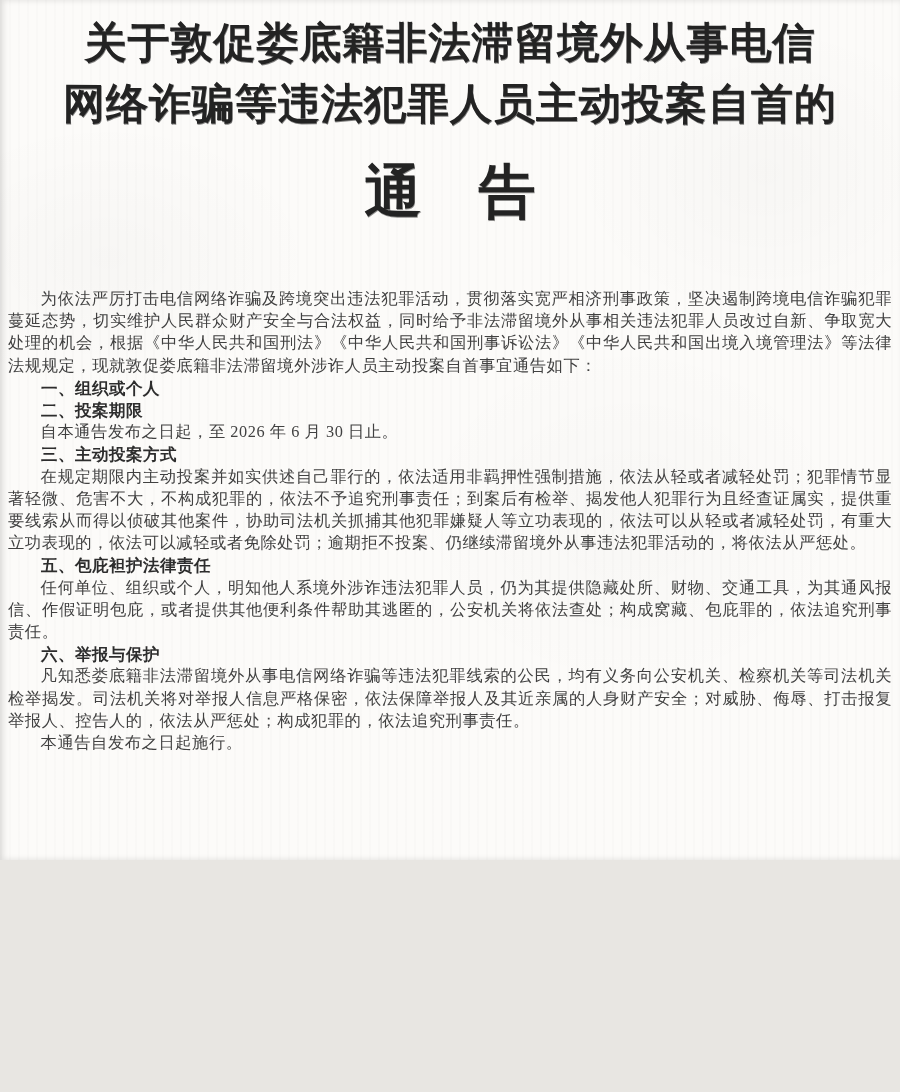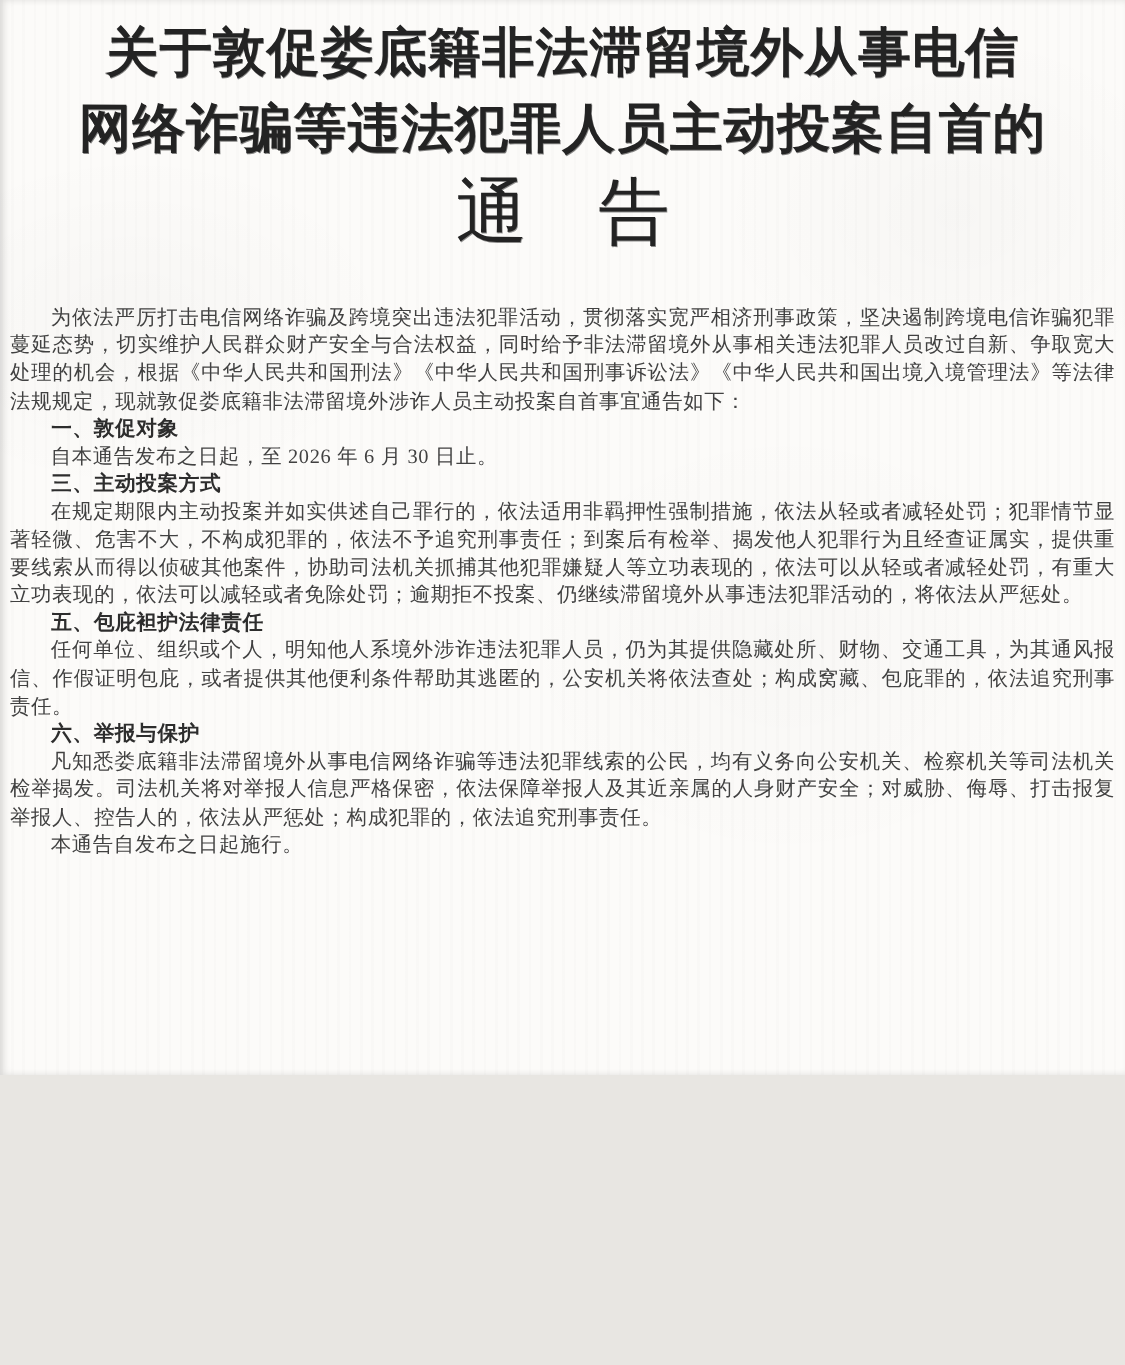--- a/index.html
+++ b/index.html
@@ -18,25 +18,25 @@
     color:#3d3d3d;
     box-shadow:inset 3px 0 6px rgba(0,0,0,0.12);
   }
   .title-block{padding-top:13px;text-align:center;color:#232323;}
   .title-line{
     font-size:42px;line-height:61px;font-weight:900;
     letter-spacing:1px;white-space:nowrap;
     text-shadow:0.5px 0.5px 0 rgba(30,30,30,0.55);
   }
   .title-big{
-    margin-top:4px;font-size:57px;line-height:64px;font-weight:400;
+    margin-top:25px;font-size:57px;line-height:64px;font-weight:700;
     text-shadow:0.6px 0.6px 0 rgba(30,30,30,0.5);
   }
   .body-text{
-    margin-top:40px;
+    margin-top:64px;
     padding:0 8px;
     font-size:16.3px;line-height:22.2px;
     text-align:justify;
     letter-spacing:0.55px;
     color:#414141;
   }
   .para{margin:0;text-indent:2em;}
   .sec-heading{
     margin:0;text-indent:2em;
     font-size:16.5px;line-height:22.2px;
@@ -72,22 +72,23 @@
 
   <header class="title-block">
     <div class="title-line">关于敦促娄底籍非法滞留境外从事电信</div>
     <div class="title-line">网络诈骗等违法犯罪人员主动投案自首的</div>
     <div class="title-big">通　告</div>
   </header>
 
   <main class="body-text">
     <p class="para">为依法严厉打击电信网络诈骗及跨境突出违法犯罪活动，贯彻落实宽严相济刑事政策，坚决遏制跨境电信诈骗犯罪蔓延态势，切实维护人民群众财产安全与合法权益，同时给予非法滞留境外从事相关违法犯罪人员改过自新、争取宽大处理的机会，根据《中华人民共和国刑法》《中华人民共和国刑事诉讼法》《中华人民共和国出境入境管理法》等法律法规规定，现就敦促娄底籍非法滞留境外涉诈人员主动投案自首事宜通告如下：</p>
 
-    <h2 class="sec-heading">一、敦促对象</h2>
+    <h2 class="sec-heading">一、组织或个人</h2>
 
+    <h2 class="sec-heading">二、投案期限</h2>
     <p class="para">自本通告发布之日起，至 2026 年 6 月 30 日止。</p>
 
     <h2 class="sec-heading">三、主动投案方式</h2>
 
     <p class="para">在规定期限内主动投案并如实供述自己罪行的，依法适用非羁押性强制措施，依法从轻或者减轻处罚；犯罪情节显著轻微、危害不大，不构成犯罪的，依法不予追究刑事责任；到案后有检举、揭发他人犯罪行为且经查证属实，提供重要线索从而得以侦破其他案件，协助司法机关抓捕其他犯罪嫌疑人等立功表现的，依法可以从轻或者减轻处罚，有重大立功表现的，依法可以减轻或者免除处罚；逾期拒不投案、仍继续滞留境外从事违法犯罪活动的，将依法从严惩处。</p>
 
     <h2 class="sec-heading">五、包庇袒护法律责任</h2>
     <p class="para">任何单位、组织或个人，明知他人系境外涉诈违法犯罪人员，仍为其提供隐藏处所、财物、交通工具，为其通风报信、作假证明包庇，或者提供其他便利条件帮助其逃匿的，公安机关将依法查处；构成窝藏、包庇罪的，依法追究刑事责任。</p>
 
     <h2 class="sec-heading">六、举报与保护</h2>

